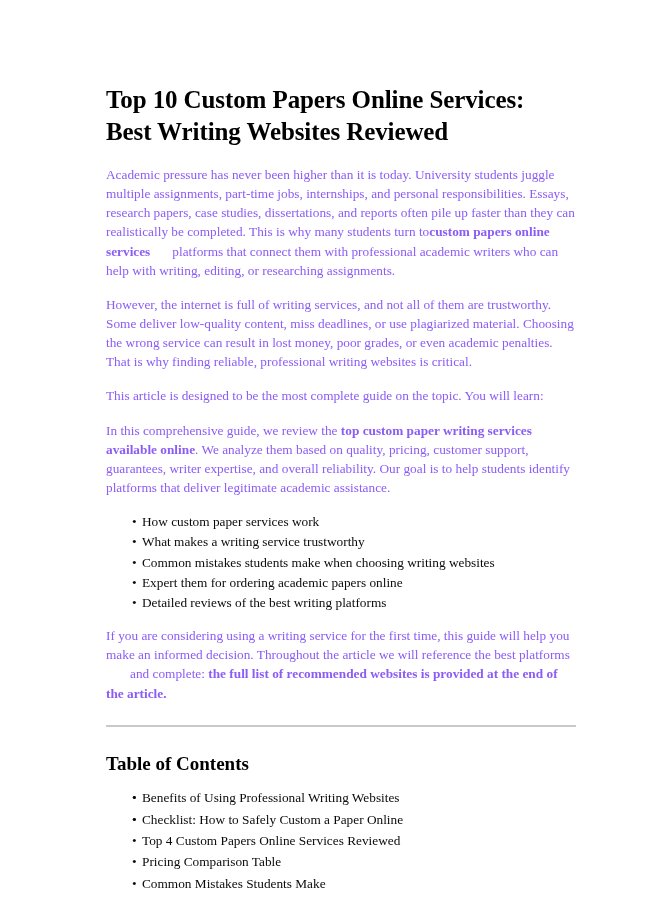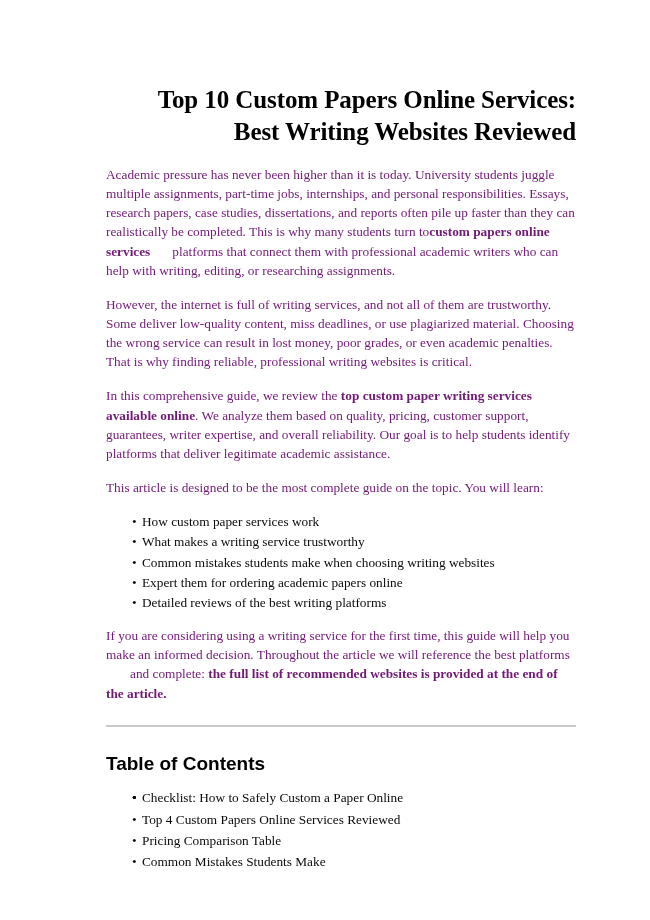--- a/index.html
+++ b/index.html
@@ -34,30 +34,29 @@
 
   
   .doc-title {
     font-family: "Liberation Serif", "DejaVu Serif", serif;
     font-size: 25px;
     font-weight: bold;
     line-height: 1.26;
     letter-spacing: -0.1px;
     margin: 0 0 18px 0;
     color: #000;
-    text-align: right;
   }
 
   
   p.body-para {
     font-size: 13.3px;
     line-height: 1.44;
     margin: 0 0 15px 0;
     text-align: left;
-    color: #701a75;
+    color: #8b5cf6;
   }
   p.body-para:last-child { margin-bottom: 0; }
 
   b, .bold { font-weight: bold; }
 
   .gap-sm { display: inline-block; width: 22px; }
   .indent-sm { display: inline-block; width: 24px; }
 
   
   ul.bullets {
@@ -107,21 +106,21 @@
     border: none;
     border-top: 2px solid #c9c9c9;
     margin: 0;
     height: 0;
     width: 100%;
   }
   .rule-wrap-top { margin: 22px 0 0 0; }
 
   
   .section-heading {
-    font-family: Liberation Sans, sans-serif;
+    font-family: Liberation Serif, serif;
     font-size: 19px;
     font-weight: bold;
     margin: 26px 0 0 0;
     line-height: 1.2;
     color: #000;
   }
 </style>
 </head>
 <body>
 
@@ -130,43 +129,43 @@
 
     <h1 class="doc-title">
       <span>Top 10 Custom Papers Online Services:</span><br>
       <span>Best Writing Websites Reviewed</span>
     </h1>
 
     <p class="body-para"><span>Academic pressure has never been higher than it is today. University students juggle multiple assignments, part-time jobs, internships, and personal responsibilities. Essays, research papers, case studies, dissertations, and reports often pile up faster than they can realistically be completed. This is why many students turn to</span><b>custom papers online services</b><span class="gap-sm"></span><span>platforms that connect them with professional academic writers who can help with writing, editing, or researching assignments.</span></p>
 
     <p class="body-para">However, the internet is full of writing services, and not all of them are trustworthy. Some deliver low-quality content, miss deadlines, or use plagiarized material. Choosing the wrong service can result in lost money, poor grades, or even academic penalties. That is why finding reliable, professional writing websites is critical.</p>
 
+    <p class="body-para">This article is designed to be the most complete guide on the topic. You will learn:</p>
+
     <p class="body-para"><span>In this comprehensive guide, we review the </span><b>top custom paper writing services available online</b><span>. We analyze them based on quality, pricing, customer support, guarantees, writer expertise, and overall reliability. Our goal is to help students identify platforms that deliver legitimate academic assistance.</span></p>
-
-    <p class="body-para">This article is designed to be the most complete guide on the topic. You will learn:</p>
 
     <ul class="bullets">
       <li><span class="bullet-dot">•</span><span>How custom paper services work</span></li>
       <li><span class="bullet-dot">•</span><span>What makes a writing service trustworthy</span></li>
       <li><span class="bullet-dot">•</span><span>Common mistakes students make when choosing writing websites</span></li>
       <li><span class="bullet-dot">•</span><span>Expert them for ordering academic papers online</span></li>
       <li><span class="bullet-dot">•</span><span>Detailed reviews of the best writing platforms</span></li>
     </ul>
 
     <p class="body-para"><span>If you are considering using a writing service for the first time, this guide will help you make an informed decision. Throughout the article we will reference the best platforms</span><span class="indent-sm"></span><span>and complete:</span> <b>the full list of recommended websites is provided at the end of the article.</b></p>
 
     <div class="rule-wrap-top">
       <hr class="rule">
     </div>
 
     <h2 class="section-heading">Table of Contents</h2>
 
     <ul class="toc-list">
       <li><span class="bullet-dot">•</span></li>
-      <li><span class="bullet-dot">•</span></li>
+      <li><span class="bullet-dot">•</span><span>Benefits of Using Professional Writing Websites</span></li>
       <li><span class="bullet-dot">•</span></li>
       <li><span class="bullet-dot">•</span><span>Checklist: How to Safely Custom a Paper Online</span></li>
       <li><span class="bullet-dot">•</span><span>Top 4 Custom Papers Online Services Reviewed</span></li>
       <li><span class="bullet-dot">•</span><span>Pricing Comparison Table</span></li>
       <li><span class="bullet-dot">•</span><span>Common Mistakes Students Make</span></li>
 
     </ul>
 
   </div>
 </div>

